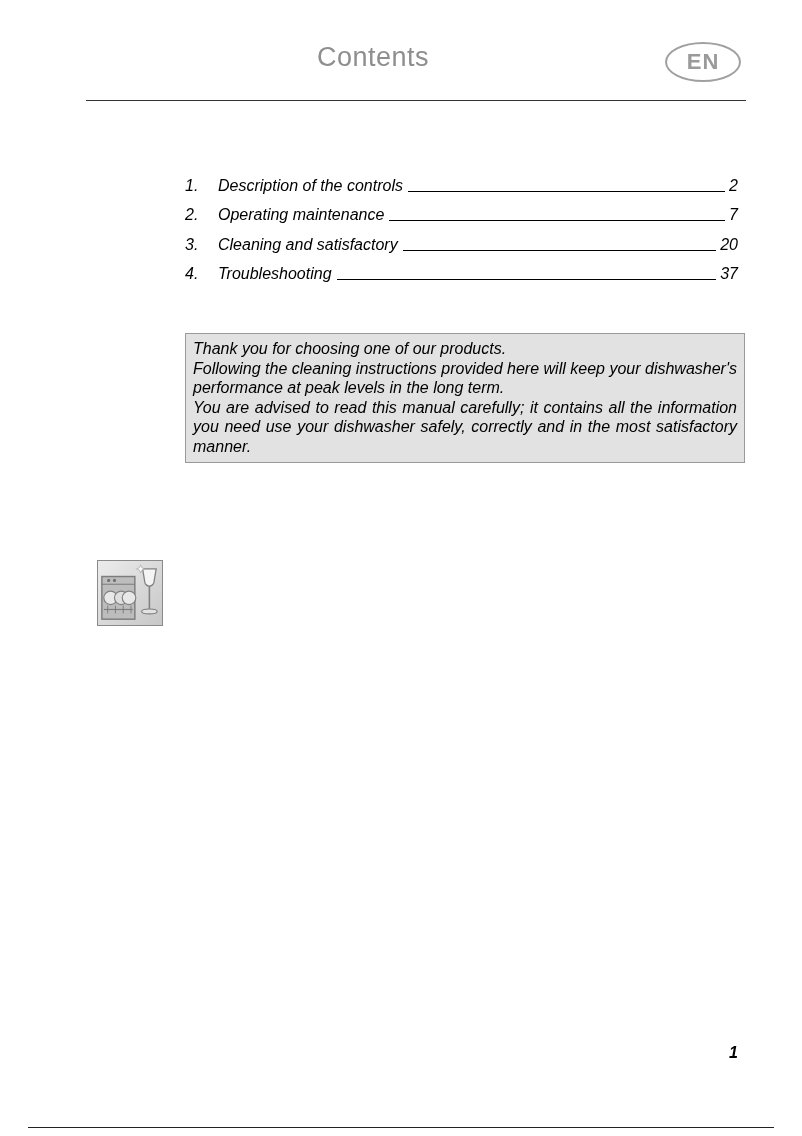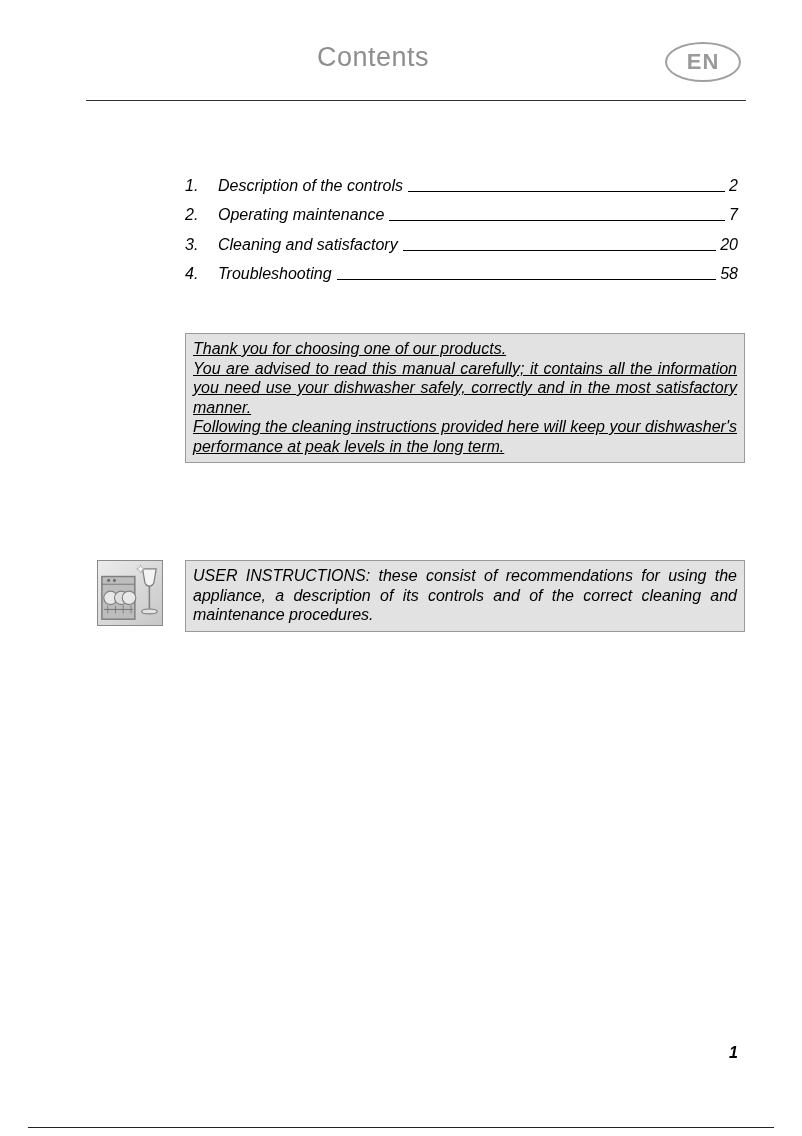--- a/index.html
+++ b/index.html
@@ -97,21 +97,21 @@
     padding: 5px 7px 6px 7px;
     font-style: italic;
     font-size: 16px;
     line-height: 19.5px;
     color: #000;
   }
   .note-box p {
     margin: 0;
     text-align: justify;
   }
-  #intro-box { top: 333px; text-decoration: underline; }
+  #intro-box { top: 333px; }
   #user-box  { top: 560px; }
 
   
   .appliance-icon {
     position: absolute;
     left: 97px;
     top: 560px;
     width: 66px;
     height: 66px;
     border: 1px solid #8a8a8a;
@@ -167,28 +167,28 @@
     <div class="toc-row">
       <span class="toc-num">3.</span>
       <span class="toc-label">Cleaning and satisfactory</span>
       <span class="toc-leader"></span>
       <span class="toc-page">20</span>
     </div>
     <div class="toc-row">
       <span class="toc-num">4.</span>
       <span class="toc-label">Troubleshooting</span>
       <span class="toc-leader"></span>
-      <span class="toc-page">58</span>
+      <span class="toc-page">37</span>
     </div>
   </div>
 
   <div class="note-box" id="intro-box">
     <p>Thank you for choosing one of our products.</p>
+    <p>Following the cleaning instructions provided here will keep your dishwasher's performance at peak levels in the long term.</p>
     <p>You are advised to read this manual carefully; it contains all the information you need use your dishwasher safely, correctly and in the most satisfactory manner.</p>
-    <p>Following the cleaning instructions provided here will keep your dishwasher's performance at peak levels in the long term.</p>
   </div>
 
   <div class="appliance-icon">
     <svg viewBox="0 0 66 66" xmlns="http://www.w3.org/2000/svg">
       <defs>
         <linearGradient id="bgGrad" x1="0" y1="0" x2="1" y2="1">
           <stop offset="0" stop-color="#ececec"></stop>
           <stop offset="1" stop-color="#c7c7c7"></stop>
         </linearGradient>
       </defs>
@@ -209,20 +209,17 @@
       <line x1="34" y1="46" x2="34" y2="54" stroke="#7d7d7d" stroke-width="1"></line>
 
       <path d="M46 8 h14 l-2 12 a5 6 0 0 1 -10 0 z" fill="#f4f4f4" stroke="#808080" stroke-width="1.3"></path>
       <line x1="53" y1="26" x2="53" y2="50" stroke="#808080" stroke-width="1.6"></line>
       <ellipse cx="53" cy="52" rx="8" ry="2.5" fill="#e3e3e3" stroke="#808080" stroke-width="1.2"></ellipse>
 
       <path d="M44 4 l1.2 3 3 1.2 -3 1.2 -1.2 3 -1.2 -3 -3 -1.2 3 -1.2 z" fill="#ffffff" stroke="#9a9a9a" stroke-width="0.6"></path>
     </svg>
   </div>
 
-  <div class="note-box" id="user-box">
-    <p>USER INSTRUCTIONS: these consist of recommendations for using the appliance, a description of its controls and of the correct cleaning and maintenance procedures.</p>
-  </div>
 
   <div class="page-number">1</div>
   <div class="bottom-rule"></div>
 
 </div>
 
 </body></html>

